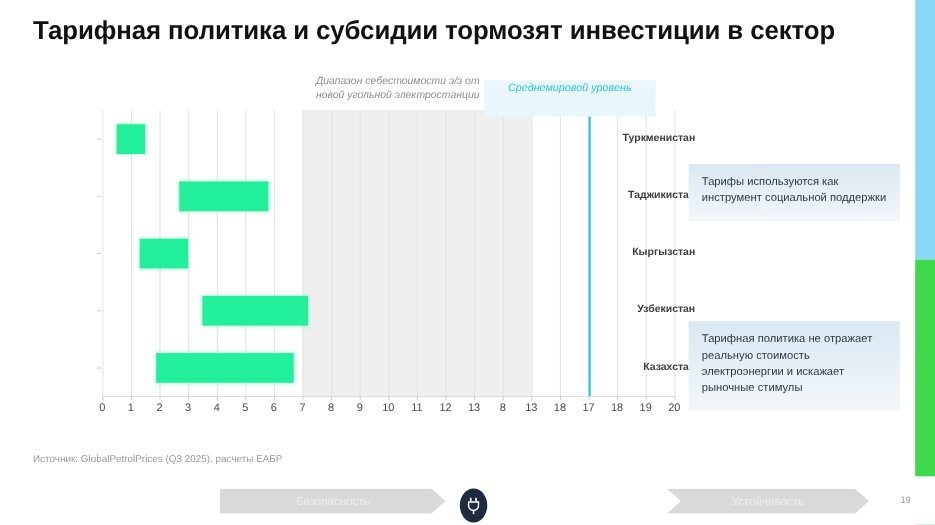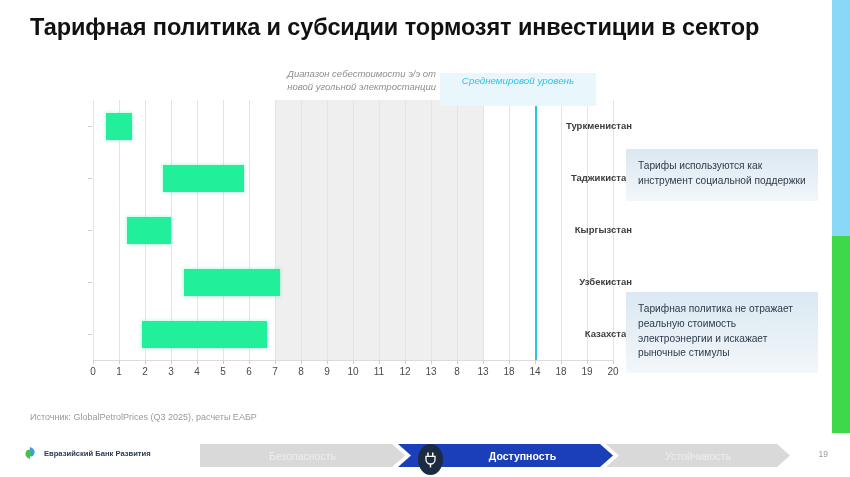--- a/index.html
+++ b/index.html
@@ -353,21 +353,21 @@
       <div class="xlabel" style="left: 405px;">12</div>
       <div class="xtick" style="left: 431px;"></div>
       <div class="xlabel" style="left: 431px;">13</div>
       <div class="xtick" style="left: 457px;"></div>
       <div class="xlabel" style="left: 457px;">8</div>
       <div class="xtick" style="left: 483px;"></div>
       <div class="xlabel" style="left: 483px;">13</div>
       <div class="xtick" style="left: 509px;"></div>
       <div class="xlabel" style="left: 509px;">18</div>
       <div class="xtick" style="left: 535px;"></div>
-      <div class="xlabel" style="left: 535px;">14</div>
+      <div class="xlabel" style="left: 535px;">17</div>
       <div class="xtick" style="left: 561px;"></div>
       <div class="xlabel" style="left: 561px;">18</div>
       <div class="xtick" style="left: 587px;"></div>
       <div class="xlabel" style="left: 587px;">19</div>
       <div class="xtick" style="left: 613px;"></div>
       <div class="xlabel" style="left: 613px;">20</div>
     </div>
   <div id="ylabels">
       <div class="ylabel" style="top: 60px;">Туркменистан</div>
       <div class="ytick" style="top: 66px;"></div>
@@ -382,34 +382,24 @@
     </div>
 
 </div>
 
 <div class="source">Источник: GlobalPetrolPrices (Q3 2025), расчеты ЕАБР</div>
 
 <div class="callout one">Тарифы используются как инструмент социальной поддержки</div>
 <div class="callout two">Тарифная политика не отражает реальную стоимость электроэнергии и искажает рыночные стимулы</div>
 
 <div class="footer">
-  <div class="footer-logo">
-    <svg width="16" height="16" viewBox="0 0 16 16">
-      <path d="M8 2 C11 3 13 5 12.5 8 C12 11 9.5 12 8 11 C7 10 7.5 6 8 2 Z" fill="#3aa0e0"></path>
-      <path d="M8 14 C5 13 3 11 3.5 8 C4 5 6.5 4 8 5 C9 6 8.5 10 8 14 Z" fill="#4bbf4b"></path>
-    </svg>
-    <span class="footer-logo-text">Евразийский Банк Развития</span>
-  </div>
 
   <div class="chevbar">
     <div class="chev inactive c1">
       <span class="chev-label">Безопасность</span>
-    </div>
-    <div class="chev active c2">
-      <span class="chev-label">Доступность</span>
     </div>
     <div class="chev inactive c3">
       <span class="chev-label">Устойчивость</span>
     </div>
     <div class="plug-badge">
       <svg width="13" height="16" viewBox="0 0 13 16">
         <rect x="3.2" y="0.5" width="1.5" height="3.4" fill="#ffffff"></rect>
         <rect x="8.0" y="0.5" width="1.5" height="3.4" fill="#ffffff"></rect>
         <path d="M2 4.4 h9 v3.2 a4.5 4.5 0 0 1 -9 0 Z" fill="none" stroke="#ffffff" stroke-width="1.3"></path>
         <rect x="5.8" y="11.4" width="1.4" height="4" fill="#ffffff"></rect>

